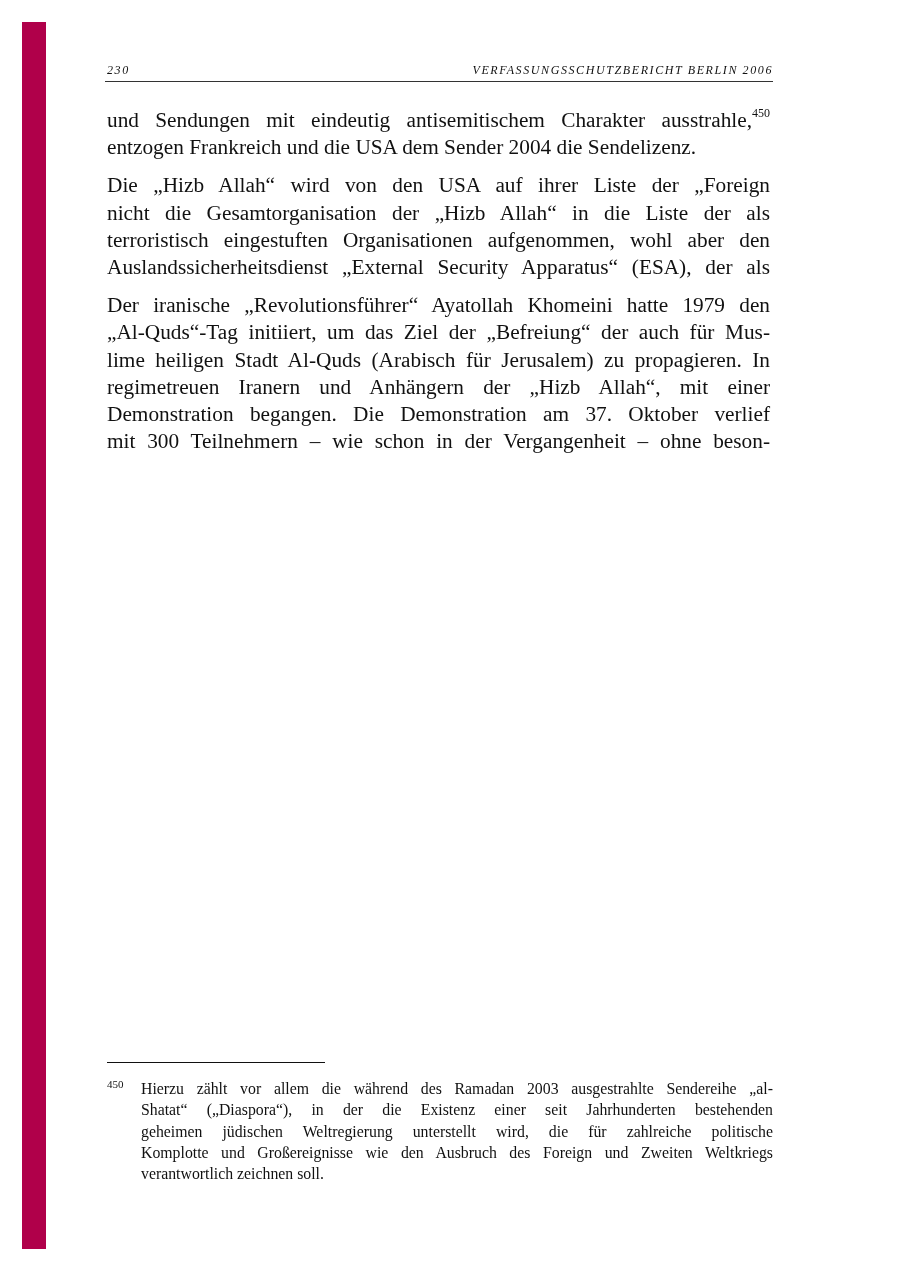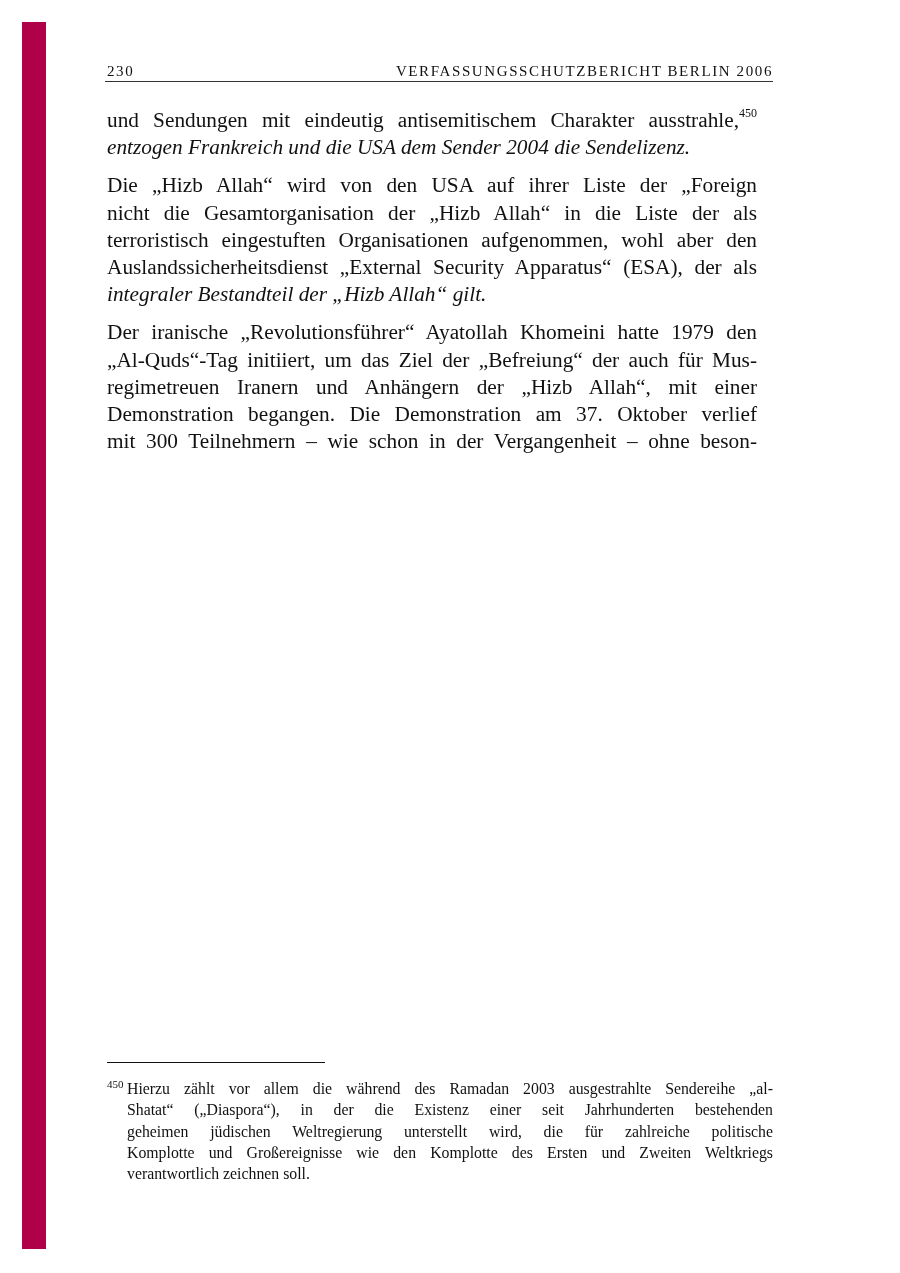--- a/index.html
+++ b/index.html
@@ -1,31 +1,31 @@
 <!DOCTYPE html>
 <html><head>
 <meta charset="utf-8">
 <style>
   html, body { margin: 0; padding: 0; background: #ffffff; }
   body { width: 900px; height: 1273px; position: relative; overflow: hidden;
          font-family: "Liberation Serif", "DejaVu Serif", serif; color: #111; }
   .side-bar { position: absolute; left: 22px; top: 22px; width: 24px; height: 1227px; background: #b0004a; }
   .header { position: absolute; left: 105px; top: 62px; width: 668px; height: 19px;
-            border-bottom: 1.5px solid #333; font-size: 15px; letter-spacing: 1.6px; }
+            border-bottom: 1.5px solid #333; font-size: 12px; letter-spacing: 1.6px; font-style: italic; }
   .header .page-num { position: absolute; left: 2px; top: 1px; }
   .header .running-title { position: absolute; right: 0; top: 1px; }
   .body-text { position: absolute; left: 107px; top: 107px; width: 666px; font-size: 21.3px; line-height: 27.2px; }
-  .body-text p { margin: 0 16px 11px 0; text-align: justify; text-align-last: left; }
+  .body-text p { margin: 0 3px 11px 0; text-align: justify; text-align-last: left; }
   .body-text p .ln { display: block; text-align: justify; text-align-last: justify; white-space: nowrap; }
-  .body-text p .ln.last { text-align-last: left; font-style: italic; }
+  .body-text p .ln.last { text-align-last: left; }
   sup { font-size: 12px; line-height: 0; vertical-align: 10px; }
   .fn-rule { position: absolute; left: 107px; top: 1062px; width: 218px; height: 0; border-top: 1.5px solid #111; }
   .footnote { position: absolute; left: 107px; top: 1078px; width: 666px; font-size: 15.8px; line-height: 21.3px; }
   .footnote .fn-num { position: absolute; left: 0; top: -4px; font-size: 11px; }
-  .footnote .fn-body { margin-left: 20px; }
+  .footnote .fn-body { margin-left: 34px; }
   .footnote .ln { display: block; text-align: justify; text-align-last: justify; white-space: nowrap; }
   .footnote .ln.last { text-align-last: left; }
 </style>
 </head>
 <body>
 
 <div class="side-bar"></div>
 
 <div class="header">
   <span class="page-num">230</span>
@@ -35,35 +35,35 @@
 <div class="body-text">
   <p>
     <span class="ln"><span>und Sendungen mit eindeutig antisemitischem Charakter ausstrahle,</span><sup>450</sup></span>
     <span class="ln last">entzogen Frankreich und die USA dem Sender 2004 die Sendelizenz.</span>
   </p>
   <p>
     <span class="ln">Die „Hizb Allah“ wird von den USA auf ihrer Liste der „Foreign</span>
     <span class="ln">nicht die Gesamtorganisation der „Hizb Allah“ in die Liste der als</span>
     <span class="ln">terroristisch eingestuften Organisationen aufgenommen, wohl aber den</span>
     <span class="ln">Auslandssicherheitsdienst „External Security Apparatus“ (ESA), der als</span>
-    <span class="ln last">integraler Bestandteil der „Hizb Allah“ gilt.</span>
   </p>
   <p>
     <span class="ln">Der iranische „Revolutionsführer“ Ayatollah Khomeini hatte 1979 den</span>
     <span class="ln">„Al-Quds“-Tag initiiert, um das Ziel der „Befreiung“ der auch für Mus-</span>
+    <span class="ln">lime heiligen Stadt Al-Quds (Arabisch für Jerusalem) zu propagieren. In</span>
     <span class="ln">regimetreuen Iranern und Anhängern der „Hizb Allah“, mit einer</span>
     <span class="ln">Demonstration begangen. Die Demonstration am 37. Oktober  verlief</span>
     <span class="ln">mit 300 Teilnehmern – wie schon in der Vergangenheit – ohne beson-</span>
   </p>
 </div>
 
 <div class="fn-rule"></div>
 
 <div class="footnote">
   <span class="fn-num">450</span>
   <div class="fn-body">
     <span class="ln">Hierzu zählt vor allem die während des Ramadan 2003 ausgestrahlte Sendereihe „al-</span>
     <span class="ln">Shatat“ („Diaspora“), in der die Existenz einer seit Jahrhunderten bestehenden</span>
     <span class="ln">geheimen jüdischen Weltregierung unterstellt wird, die für zahlreiche politische</span>
-    <span class="ln">Komplotte und Großereignisse wie den Komplotte des Ersten und Zweiten Weltkriegs</span>
+    <span class="ln">Komplotte und Großereignisse wie den Ausbruch des Foreign und Zweiten Weltkriegs</span>
     <span class="ln last">verantwortlich zeichnen soll.</span>
   </div>
 </div>
 
 </body></html>

